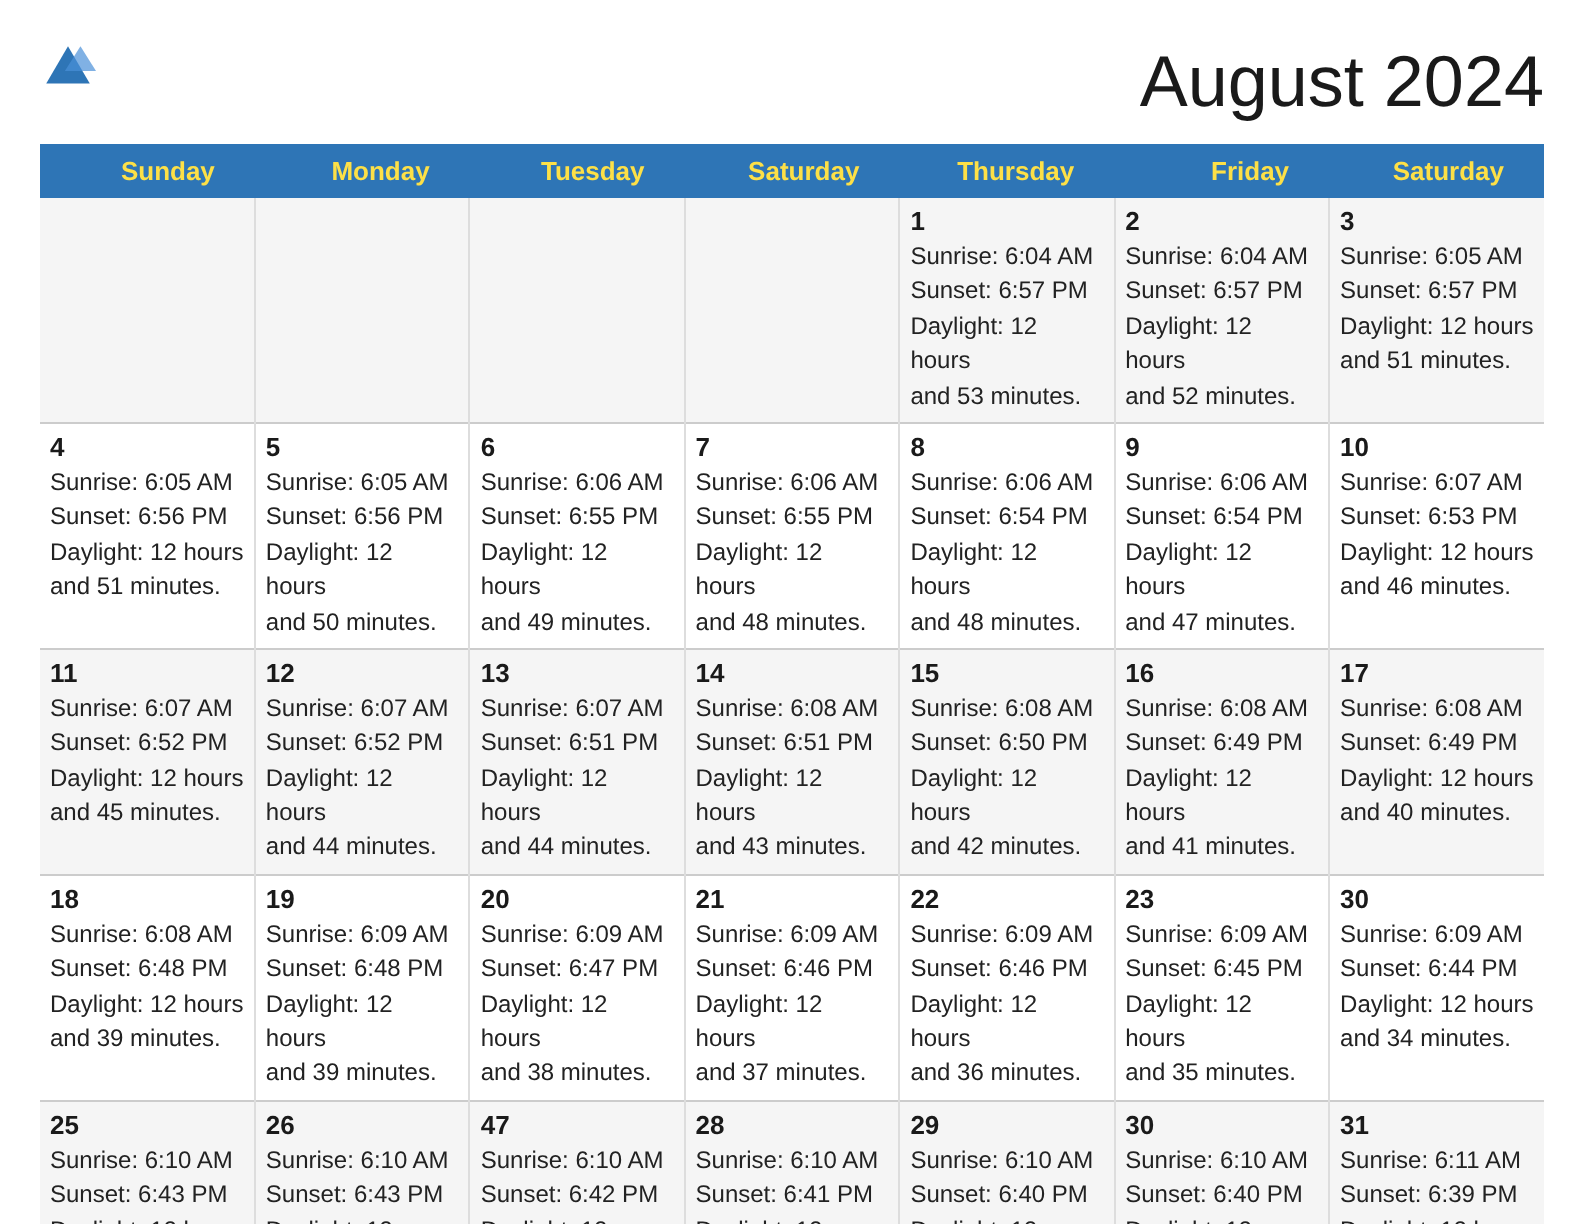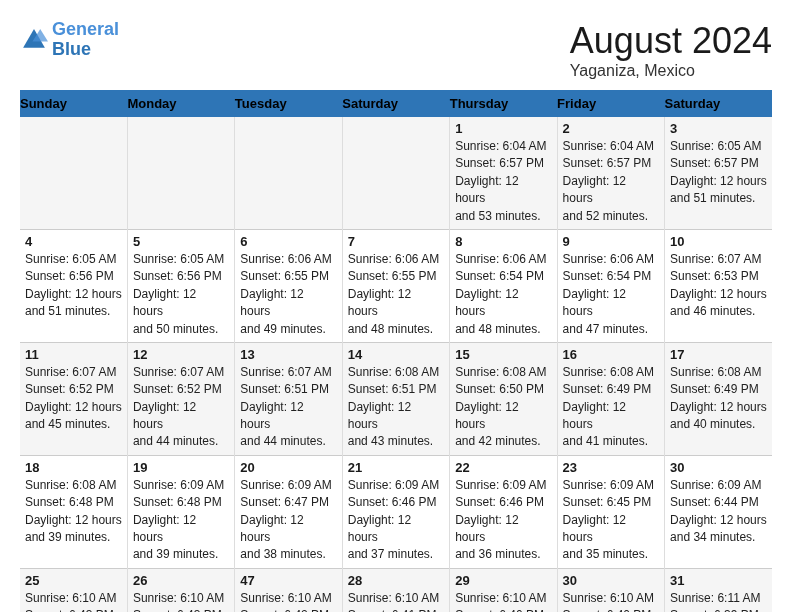--- a/index.html
+++ b/index.html
@@ -45,23 +45,23 @@
       font-size: 16px;
       color: #333;
     }
     table {
       width: 100%;
       border-collapse: collapse;
       font-size: 11px;
     }
     thead tr th {
       background-color: #2e75b6;
-      color: #000000;
-      padding: 6px 0;
-      text-align: left;
+      color: #fde047;
+      padding: 6px 20px;
+      text-align: right;
       font-size: 13px;
       font-weight: bold;
     }
     tbody tr {
       border-bottom: 1px solid #ccc;
     }
     tbody tr:nth-child(odd) {
       background-color: #f5f5f5;
     }
     tbody tr:nth-child(even) {
@@ -96,28 +96,23 @@
   </style>
 </head>
 <body>
 
 <div class="header">
   <div class="logo">
     <svg class="logo-icon" viewBox="0 0 36 36">
       <polygon points="18,4 32,28 4,28" fill="#2e75b6"></polygon>
       <polygon points="26,4 36,20 16,20" fill="#4a90d9" opacity="0.7"></polygon>
     </svg>
-    <div class="logo-text">
-      <div><span>General</span></div>
-      <div style="color:#2e75b6;">Blue</div>
-    </div>
   </div>
   <div class="title-block">
     <div class="month-title">August 2024</div>
-    <div class="location">Yaganiza, Mexico</div>
   </div>
 </div>
 
 <table>
   <thead>
     <tr>
     <th>Sunday</th>
         <th>Monday</th>
         <th>Tuesday</th>
         <th>Saturday</th>

